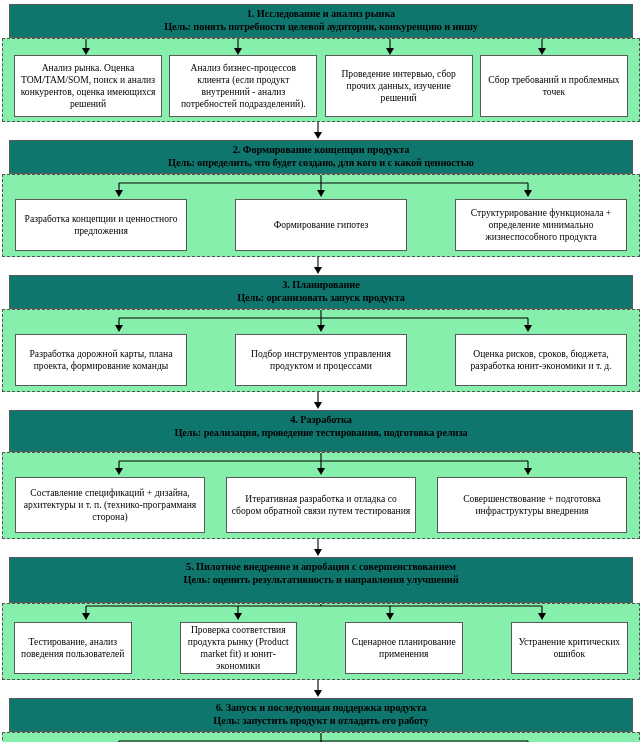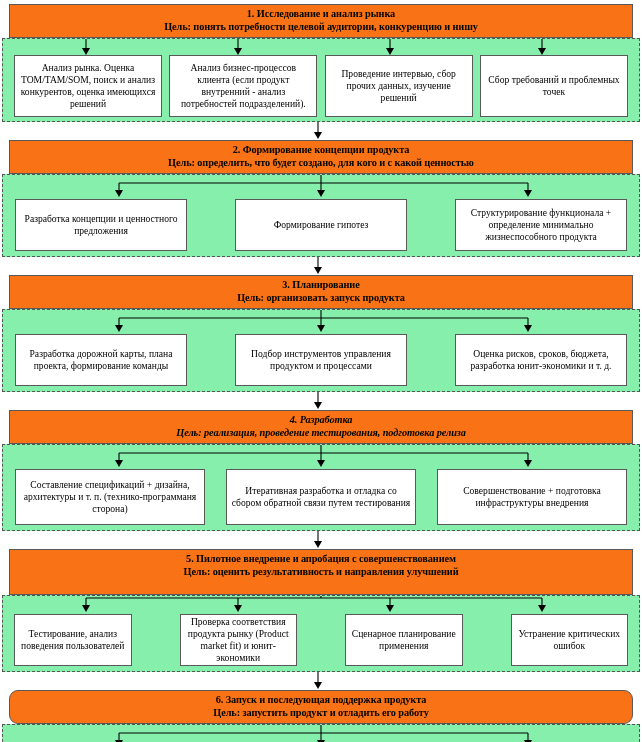--- a/index.html
+++ b/index.html
@@ -29,21 +29,21 @@
     width: 642px;
     box-sizing: border-box;
   }
 
   
   .stage-header {
     position: relative;
     margin: 0 9px 0 9px;
     border: 1px solid #595959;
     box-sizing: border-box;
-    background: #f97316;
+    background: #0f766e;
     padding: 3px 6px 4px 6px;
     text-align: center;
     line-height: 1.22;
   }
   .stage-header .hdr-title,
   .stage-header .hdr-goal {
     font-weight: bold;
     font-size: 10.3px;
     letter-spacing: -0.1px;
     white-space: nowrap;
@@ -244,21 +244,21 @@
   <div class="inter-arrow">
     <svg width="642" height="18">
         <g stroke="#000" stroke-width="1.1" fill="none">
           <path d="M318,0 L318,11"></path>
         </g>
         <polygon points="314,10 322,10 318,17" fill="#000"></polygon>
       </svg>
   </div>
 
   <div class="stage">
-    <div class="stage-header" style="height:34px;font-style:italic;">
+    <div class="stage-header" style="height:42px;">
       <div class="hdr-title">4. Разработка</div>
       <div class="hdr-goal">Цель: реализация, проведение тестирования, подготовка релиза</div>
     </div>
     <div class="group cols3 h-56">
       <svg class="conn" width="642" height="110">
         <g stroke="#000" stroke-width="1.1" fill="none">
           <path d="M318,0 L318,8"></path>
           <path d="M116,8 L525,8"></path>
           <path d="M116,8 L116,16"></path>
           <path d="M318,8 L318,16"></path>
@@ -335,21 +335,21 @@
   <div class="inter-arrow">
     <svg width="642" height="18">
         <g stroke="#000" stroke-width="1.1" fill="none">
           <path d="M318,0 L318,11"></path>
         </g>
         <polygon points="314,10 322,10 318,17" fill="#000"></polygon>
       </svg>
   </div>
 
   <div class="stage">
-    <div class="stage-header" style="height:34px;border-radius:9px;">
+    <div class="stage-header" style="height:34px;">
       <div class="hdr-title">6. Запуск и последующая поддержка продукта</div>
       <div class="hdr-goal">Цель: запустить продукт и отладить его работу</div>
     </div>
     <div class="group cols3 h-52">
       <svg class="conn" width="642" height="110">
         <g stroke="#000" stroke-width="1.1" fill="none">
           <path d="M318,0 L318,8"></path>
           <path d="M116,8 L525,8"></path>
           <path d="M116,8 L116,16"></path>
           <path d="M318,8 L318,16"></path>

